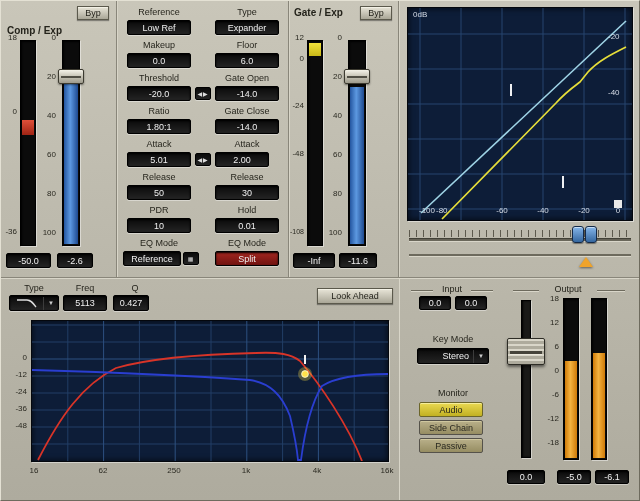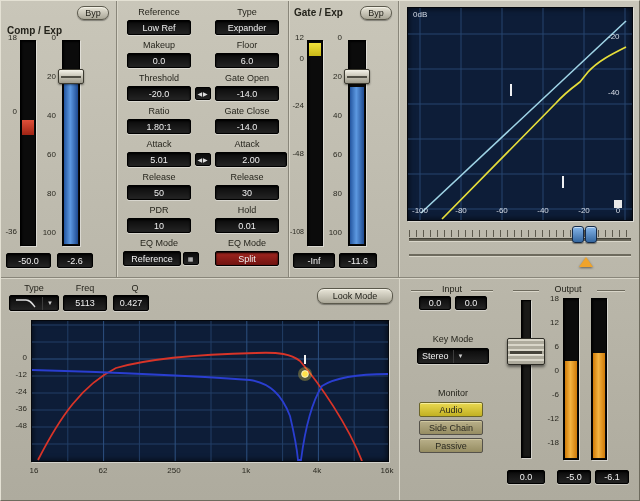--- a/index.html
+++ b/index.html
@@ -11,21 +11,21 @@
   .panel{position:absolute}
   #p-comp{left:0;top:0;width:116px;height:276px;border-right:1px solid #89867a}
   #p-ctrl{left:116px;top:0;width:172px;height:276px;border-right:1px solid #89867a;box-shadow:inset 1px 0 0 #d8d5c8}
   #p-gate{left:288px;top:0;width:110px;height:276px;border-right:1px solid #89867a;box-shadow:inset 1px 0 0 #d8d5c8}
   #p-xfer{left:398px;top:0;width:242px;height:276px;box-shadow:inset 1px 0 0 #d8d5c8}
   #p-eq{left:0;top:276px;width:398px;height:225px;border-top:1px solid #89867a;box-shadow:inset 0 1px 0 #d8d5c8}
   #p-io{left:398px;top:276px;width:242px;height:225px;border-top:1px solid #89867a;
         box-shadow:inset 0 1px 0 #d8d5c8,inset 1px 0 0 #d8d5c8}
   .sec-title{position:absolute;font-size:10px;font-weight:bold;color:#24231b;white-space:nowrap}
   .byp{position:absolute;width:32px;height:14px;background:linear-gradient(#e8e5d8,#a9a697);
-       border:1px solid #5b594c;border-radius:7px;font:9px "Liberation Sans",sans-serif;color:#24231b;
+       border:1px solid #5b594c;border-radius:0;font:9px "Liberation Sans",sans-serif;color:#24231b;
        box-shadow:0 1px 1px rgba(0,0,0,.35),inset 0 1px 0 #f3f1e6}
   .sc{position:absolute;font-size:8px;line-height:9px;color:#2a2921;text-align:right}
   .meter{position:absolute;background:#0b0b0b;border:1px solid #000;
          box-shadow:1px 1px 0 rgba(255,255,255,.45),inset 1px 1px 2px rgba(0,0,0,.9)}
   .fill{position:absolute;left:1px;right:1px;bottom:1px}
   .f-red{background:linear-gradient(#e0503a,#a02414)}
   .f-yel{background:linear-gradient(#f2e23c,#c8b818)}
   .f-blue{background:linear-gradient(90deg,#2456a0,#5c98e0 45%,#1e4a90)}
   .f-org{background:linear-gradient(90deg,#cf7a08,#f4b340 45%,#cf7a08)}
   .fhandle{position:absolute;background:linear-gradient(#f4f2e8,#c6c3b5 50%,#9e9b8d);
@@ -45,21 +45,21 @@
   .graph svg{position:absolute;left:0;top:0}
   .glabel{position:absolute;font-size:8px;color:#d6dce6;white-space:nowrap}
   .xlab{position:absolute;font-size:8px;color:#2a2921;text-align:center;width:30px}
   .ruler{position:absolute;height:7px;background:repeating-linear-gradient(90deg,#5d5a4e 0 1px,transparent 1px 7px)}
   .slot{position:absolute;height:3px;background:#6a675a;box-shadow:inset 0 1px 1px #3f3d34,0 1px 0 #d9d6c9}
   .hr2{position:absolute;height:2px;background:#6d6a5d;box-shadow:0 1px 0 #d9d6c9}
   .rhandle{position:absolute;width:12px;height:17px;background:linear-gradient(#85b6ea,#35679f);
            border:1px solid #14striped2a48;border:1px solid #142a48;border-radius:3px;box-shadow:inset 0 1px 0 rgba(255,255,255,.55),0 1px 1px rgba(0,0,0,.4)}
   .tri{position:absolute;width:0;height:0;border-left:7px solid transparent;border-right:7px solid transparent;
        border-bottom:10px solid #efa32a;filter:drop-shadow(0 1px 1px rgba(0,0,0,.5))}
-  .dd{justify-content:flex-start;padding:0 4px}
+  .dd{justify-content:flex-end;padding:0 4px}
   .dd-arr{font-size:6px;color:#ccc;border-left:1px solid #3c3c3c;padding-left:4px;margin-left:4px;line-height:13px}
   .hdr-line{position:absolute;height:1px;background:#6d6a5d;box-shadow:0 1px 0 #d9d6c9}
   .hdr-text{position:absolute;font-size:9px;color:#24231b;text-align:center}
   .mini-lbl{position:absolute;font-size:9px;color:#26251d;text-align:center}
   .mon{position:absolute;width:64px;height:15px;font:9px "Liberation Sans",sans-serif;display:flex;align-items:center;justify-content:center;border-radius:2px}
   .mon.active{background:linear-gradient(#ead952,#c2b122);border:1px solid #6b652a;color:#26251a;box-shadow:inset 0 1px 0 #f6ee9a}
   .mon.idle{background:linear-gradient(#b9b08a,#968d62);border:1px solid #55524a;color:#2a2920;box-shadow:inset 0 1px 0 #cfc79e}
   .otrack{position:absolute;width:10px;background:#191917;border:1px solid #000;
           box-shadow:1px 1px 0 rgba(255,255,255,.45),inset 1px 0 2px #000}
   .ohandle{position:absolute;width:38px;height:27px;border:1px solid #2e2d26;border-radius:2px;
@@ -125,21 +125,21 @@
 
     <div class="ctl-lbl" style="left:96px;top:6px">Type</div>
     <button class="disp" style="left:98px;top:19px;width:64px">Expander</button>
     <div class="ctl-lbl" style="left:96px;top:39px">Floor</div>
     <button class="disp" style="left:98px;top:52px;width:64px">6.0</button>
     <div class="ctl-lbl" style="left:96px;top:72px">Gate Open</div>
     <button class="disp" style="left:98px;top:85px;width:64px">-14.0</button>
     <div class="ctl-lbl" style="left:96px;top:105px">Gate Close</div>
     <button class="disp" style="left:98px;top:118px;width:64px">-14.0</button>
     <div class="ctl-lbl" style="left:96px;top:138px">Attack</div>
-    <button class="disp" style="left:98px;top:151px;width:72px">2.00</button>
+    <button class="disp" style="left:98px;top:151px;width:54px">2.00</button>
     <div class="ctl-lbl" style="left:96px;top:171px">Release</div>
     <button class="disp" style="left:98px;top:184px;width:64px">30</button>
     <div class="ctl-lbl" style="left:96px;top:204px">Hold</div>
     <button class="disp" style="left:98px;top:217px;width:64px">0.01</button>
     <div class="ctl-lbl" style="left:96px;top:237px">EQ Mode</div>
     <button class="disp red" style="left:98px;top:250px;width:64px">Split</button>
   </section>
 
   <section class="panel" id="p-gate">
     <div class="sec-title" style="left:5px;top:6px">Gate / Exp</div>
@@ -177,22 +177,22 @@
         <path d="M12 0V212M53 0V212M94 0V212M135 0V212M176 0V212M217 0V212 M0 26H224M0 61H224M0 96H224M0 131H224M0 166H224M0 201H224" stroke="#27456e" stroke-width="1" fill="none"></path>
         <path d="M13 205 L218 13" stroke="#9fd4e6" stroke-width="1.6" fill="none"></path>
         <path d="M34 211 L148 95 C158 84 164 80 172 74 L180 64 C190 53 204 46 218 39" stroke="#e6de3a" stroke-width="1.7" fill="none"></path>
         <rect x="102" y="76" width="2" height="12" fill="#eef0f2"></rect>
         <rect x="154" y="168" width="2" height="12" fill="#eef0f2"></rect>
         <rect x="206" y="192" width="8" height="8" fill="#e9e9e9"></rect>
       </svg>
       <span class="glabel" style="left:5px;top:2px">0dB</span>
       <span class="glabel" style="left:200px;top:24px">-20</span>
       <span class="glabel" style="left:200px;top:80px">-40</span>
-      <span class="glabel xg" style="left:-3px;top:198px;width:30px;text-align:center">-100</span>
-      <span class="glabel" style="left:38px;top:198px;width:30px;text-align:center">-80</span>
+      <span class="glabel xg" style="left:-3px;top:198px;width:30px;text-align:right">-100</span>
+      <span class="glabel" style="left:28px;top:198px;width:30px;text-align:left">-80</span>
       <span class="glabel" style="left:79px;top:198px;width:30px;text-align:center">-60</span>
       <span class="glabel" style="left:120px;top:198px;width:30px;text-align:center">-40</span>
       <span class="glabel" style="left:161px;top:198px;width:30px;text-align:center">-20</span>
       <span class="glabel" style="left:198px;top:198px;width:24px;text-align:center">0</span>
     </div>
 
     <div class="ruler" style="left:10px;top:229px;width:222px"></div>
     <div class="slot" style="left:10px;top:237px;width:222px"></div>
     <div class="rhandle" style="left:173px;top:225px"></div>
     <div class="rhandle" style="left:186px;top:225px"></div>
@@ -206,21 +206,21 @@
     <button class="disp dd" style="left:8px;top:17px;width:50px;height:16px">
       <svg width="24" height="12" viewBox="0 0 24 12">
         <path d="M2 3 H12 C16 3 18 6 21 10" stroke="#ddd" stroke-width="1.5" fill="none"></path>
       </svg>
       <span class="dd-arr">▼</span>
     </button>
     <div class="mini-lbl" style="left:62px;top:5px;width:44px">Freq</div>
     <button class="disp" style="left:62px;top:17px;width:44px;height:16px">5113</button>
     <div class="mini-lbl" style="left:112px;top:5px;width:44px">Q</div>
     <button class="disp" style="left:112px;top:17px;width:36px;height:16px">0.427</button>
-    <button class="byp" style="left:316px;top:10px;width:76px;height:16px">Look Mode</button>
+    <button class="byp" style="left:316px;top:10px;width:76px;height:16px">Look Ahead</button>
 
     <span class="sc" style="left:6px;top:75px;width:20px">0</span>
     <span class="sc" style="left:6px;top:92px;width:20px">-12</span>
     <span class="sc" style="left:6px;top:109px;width:20px">-24</span>
     <span class="sc" style="left:6px;top:126px;width:20px">-36</span>
     <span class="sc" style="left:6px;top:143px;width:20px">-48</span>
 
     <div class="graph" style="left:30px;top:42px;width:358px;height:142px">
       <svg width="356" height="140" viewBox="0 0 356 140">
         <path d="M35.8 0V140M107.4 0V140M179 0V140M250.6 0V140M322.2 0V140 M0 4H356M0 21H356M0 55H356M0 72H356M0 89H356M0 106H356M0 123H356" stroke="#223e66" stroke-width="1" fill="none"></path>

